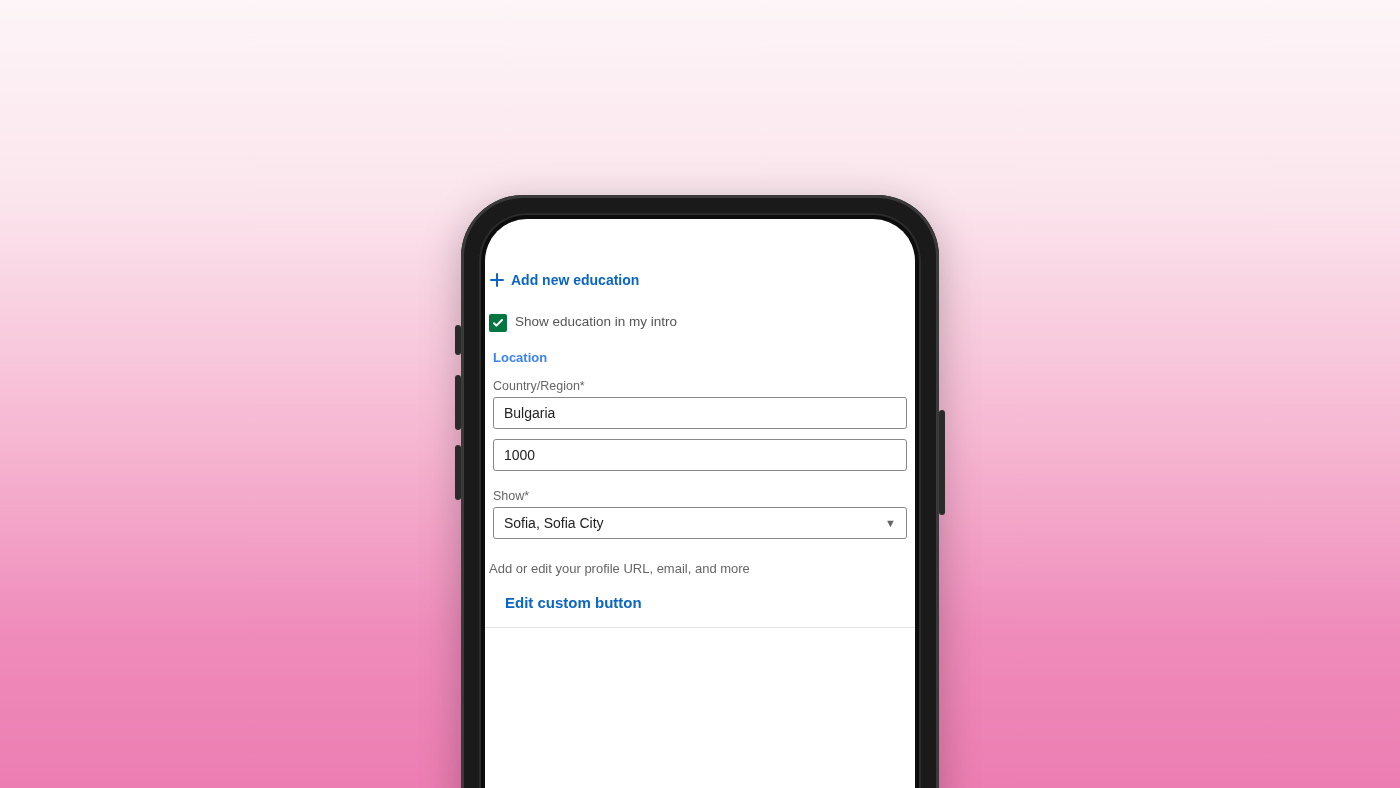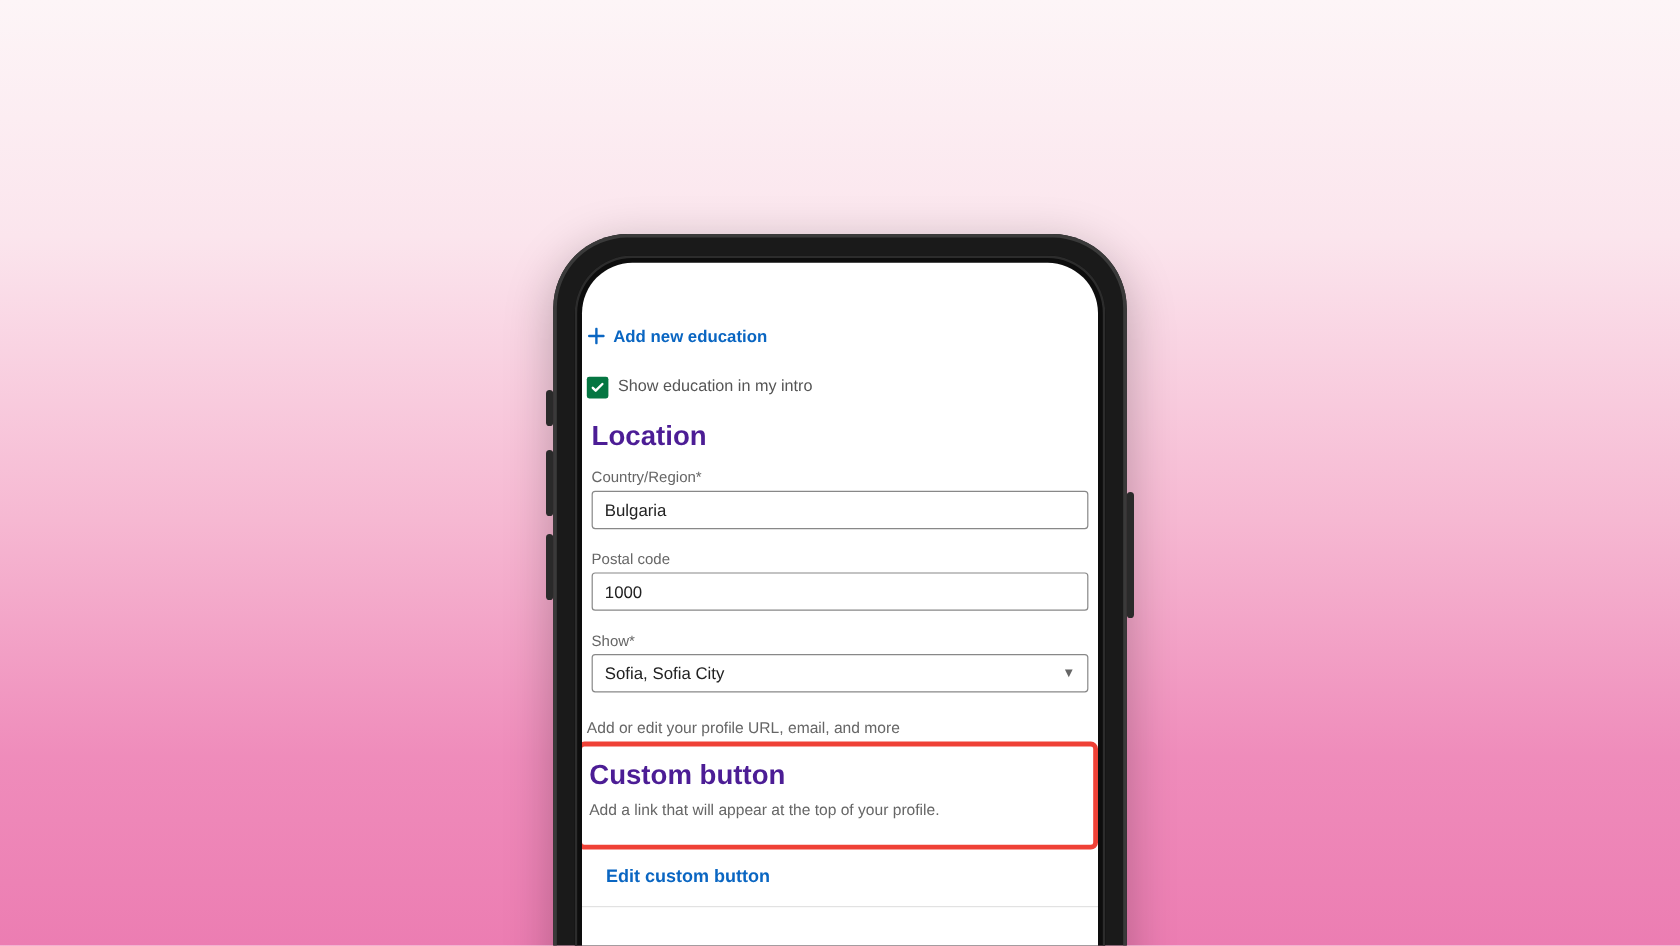--- a/index.html
+++ b/index.html
@@ -79,21 +79,21 @@
   }
   .chk {
     width: 18px; height: 18px; border-radius: 2px;
     background: #057642;
     display: inline-flex; align-items: center; justify-content: center;
     color: #fff; font-size: 13px; line-height: 1;
   }
   .chk-label { color: #555; font-size: 13.5px; }
 
   .heading {
-    font-size: 23px; font-weight: 700; color: #4c1d95;
+    font-size: 13px; font-weight: 700; color: #3b82f6;
     padding: 0 4px 6px 4px;
   }
   .field-label {
     font-size: 12.5px; color: #666;
     padding: 8px 4px 4px 4px; display: block;
   }
   .field {
     margin: 0 4px 10px 4px;
     border: 1px solid #888;
     border-radius: 3px;
@@ -166,44 +166,37 @@
 
         
         <div class="section">
           <div class="heading">Location</div>
 
           <span class="field-label">Country/Region*</span>
           <div class="field">
             <span>Bulgaria</span>
           </div>
 
-          <span class="field-label">Postal code</span>
           <div class="field">
             <span>1000</span>
           </div>
 
           <span class="field-label">Show*</span>
           <div class="field">
             <span>Sofia, Sofia City</span>
             <span class="caret">▼</span>
           </div>
         </div>
 
         
         <div class="section contact-block">
           <div class="subtext">Add or edit your profile URL, email, and more</div>
         </div>
 
         
-        <div class="highlight-box">
-          <div class="section custom-block">
-            <div class="heading">Custom button</div>
-            <div class="subtext">Add a link that will appear at the top of your profile.</div>
-          </div>
-        </div>
 
         <span class="link-btn" style="padding-left:20px;">Edit custom button</span>
 
         <div class="divider"></div>
 
       </div>
     </div>
   </div>
 </div>
 

